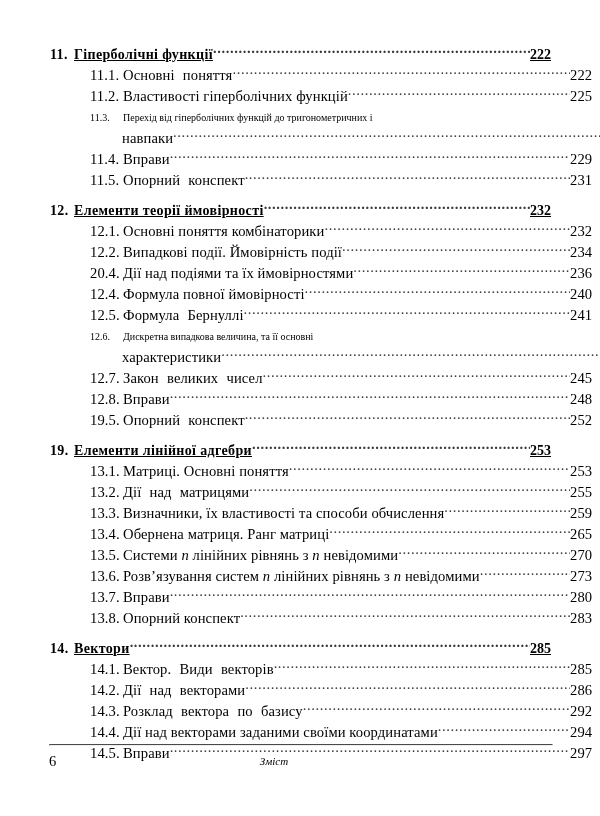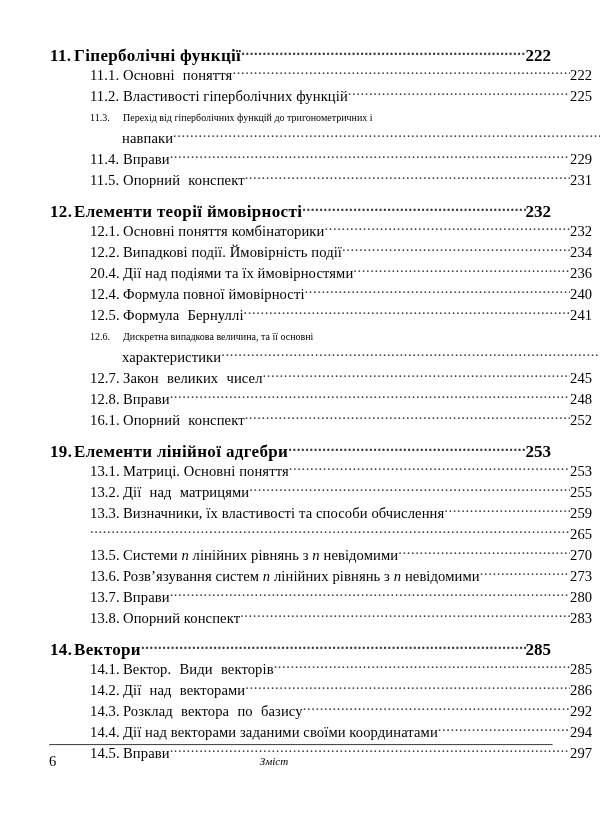--- a/index.html
+++ b/index.html
@@ -73,21 +73,22 @@
   .row .pageno {
     flex: 0 0 auto;
     text-align: right;
     padding-left: 0px;
   }
 
   
   .row.chapter {
     font-weight: bold;
     margin-top: 9px;
-    font-size: 17px;
+    font-size: 14px;
+    text-decoration: underline;
   }
   .row.chapter .label {
     letter-spacing: 0.35px;
     margin-left: 1px;
   }
   .row.chapter .label .num {
     display: inline-block;
     min-width: 24px;
   }
   .row.chapter .pageno { font-weight: bold; }
@@ -255,21 +256,21 @@
       <span class="pageno">245</span>
     </div>
 
     <div class="row section">
       <span class="label"><span class="num">12.8.</span><span>Вправи</span></span>
       <span class="leader"></span>
       <span class="pageno">248</span>
     </div>
 
     <div class="row section loose">
-      <span class="label"><span class="num">16.1.</span><span>Опорний  конспект</span></span>
+      <span class="label"><span class="num">19.5.</span><span>Опорний  конспект</span></span>
       <span class="leader"></span>
       <span class="pageno">252</span>
     </div>
 
     <div class="row chapter">
       <span class="label"><span class="num">19.</span><span>Елементи лінійної адгебри</span></span>
       <span class="leader"></span>
       <span class="pageno">253</span>
     </div>
 
@@ -285,20 +286,21 @@
       <span class="pageno">255</span>
     </div>
 
     <div class="row section">
       <span class="label"><span class="num">13.3.</span><span>Визначники, їх властивості та способи обчислення</span></span>
       <span class="leader"></span>
       <span class="pageno">259</span>
     </div>
 
     <div class="row section">
+      <span class="label"><span class="num">13.4.</span><span>Обернена матриця. Ранг матриці</span></span>
       <span class="leader"></span>
       <span class="pageno">265</span>
     </div>
 
     <div class="row section">
       <span class="label"><span class="num">13.5.</span><span>Системи </span><span class="ital">n</span><span> лінійних рівнянь з </span><span class="ital">n</span><span> невідомими</span></span>
       <span class="leader"></span>
       <span class="pageno">270</span>
     </div>
 

